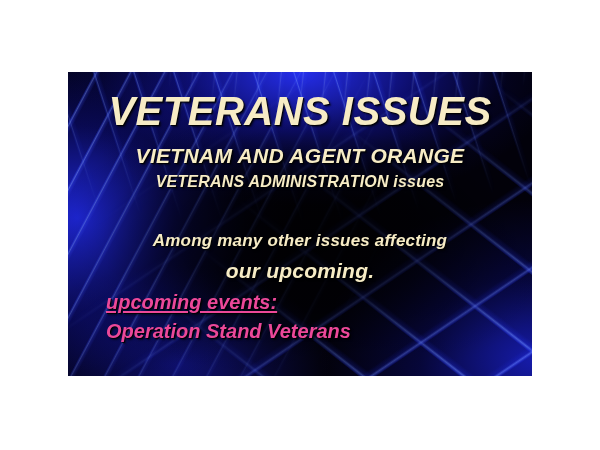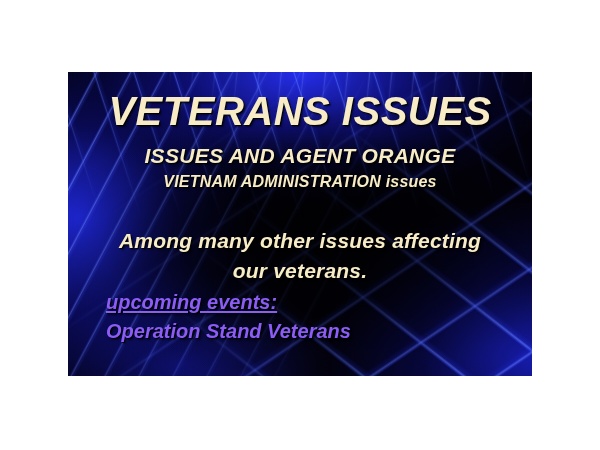--- a/index.html
+++ b/index.html
@@ -164,38 +164,38 @@
     font-size: 16px;
     line-height: 19px;
   }
   #line-gulf {
     top: 127px;
     font-size: 21px;
     line-height: 24px;
   }
   #line-among {
     top: 157px;
-    font-size: 21px;
+    font-size: 17px;
     line-height: 24px;
   }
   #line-ourvets {
     top: 187px;
     font-size: 21px;
     line-height: 24px;
   }
 
   
   #events {
     position: absolute;
     left: 38px;
     top: 218px;
     text-align: left;
   }
   .event-line {
-    color: #8b5cf6;
+    color: #ec4899;
     font-style: italic;
     font-weight: bold;
     white-space: nowrap;
     text-shadow:
       1px 1px 0 rgba(0,0,0,0.85),
       2px 2px 2px rgba(0,0,0,0.6);
   }
   #events-heading {
     font-size: 20px;
     line-height: 24px;
@@ -225,28 +225,28 @@
     <div class="bg-layer" id="bg-fan2"></div>
     <div class="bg-layer" id="bg-net1"></div>
     <div class="bg-layer" id="bg-net2"></div>
     <div class="bg-layer" id="bg-strands"></div>
     <div class="bg-layer" id="bg-vignette"></div>
 
     <div id="text-block">
 
       <div class="line" id="line-title">VETERANS ISSUES</div>
 
-      <div class="line" id="line-vietnam">ISSUES  AND AGENT  ORANGE</div>
-
-      <div class="line" id="line-va">VIETNAM ADMINISTRATION   issues</div>
+      <div class="line" id="line-vietnam">VIETNAM  AND AGENT  ORANGE</div>
+
+      <div class="line" id="line-va">VETERANS ADMINISTRATION   issues</div>
 
 
       <div class="line" id="line-among">Among many other issues affecting</div>
 
-      <div class="line" id="line-ourvets">our veterans.</div>
+      <div class="line" id="line-ourvets">our upcoming.</div>
 
       <div id="events">
         <div class="event-line" id="events-heading">upcoming events:</div>
         <div class="event-line" id="event-1">Operation Stand Veterans</div>
       </div>
 
     </div>
   </div>
 </div>
 

